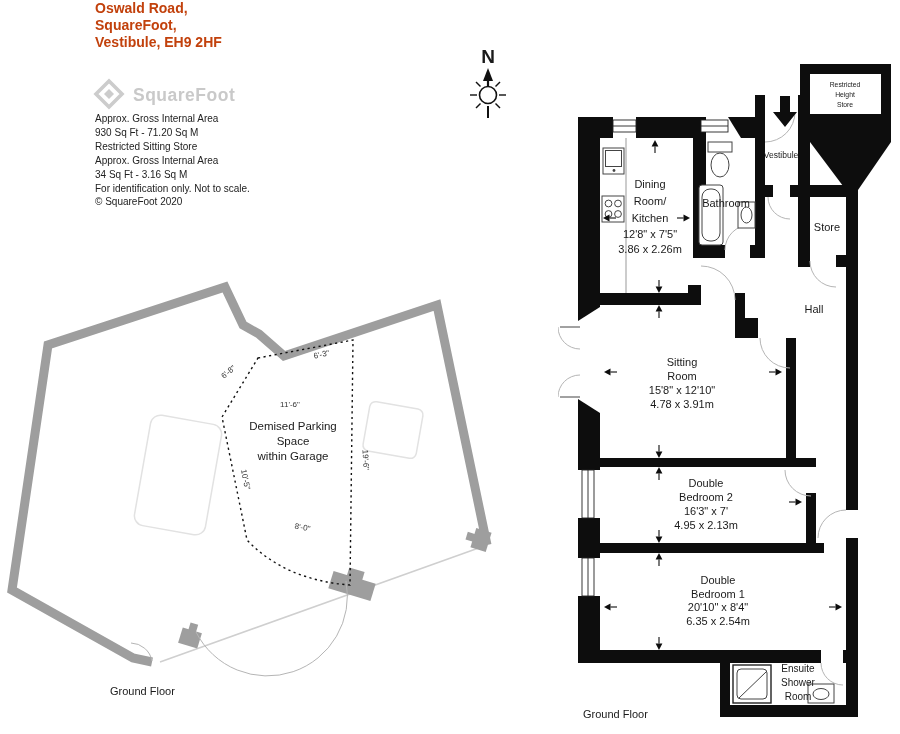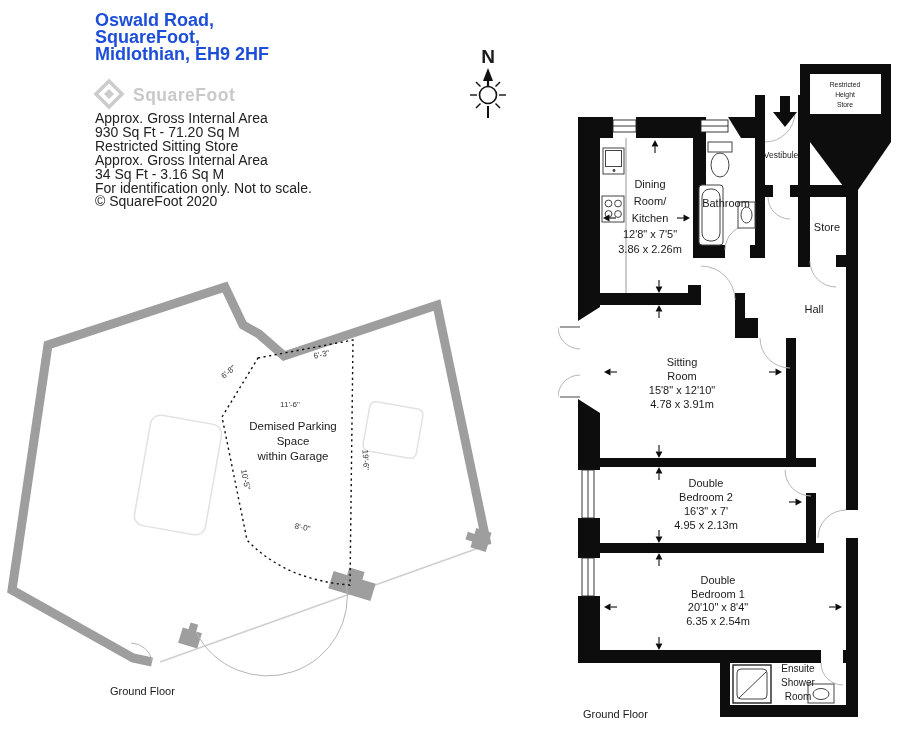--- a/index.html
+++ b/index.html
@@ -1,20 +1,20 @@
 <!DOCTYPE html>
 <html><head>
 <meta charset="utf-8">
 <style>
   html,body{margin:0;padding:0;background:#fff;}
   #page{position:relative;width:900px;height:734px;background:#fff;overflow:hidden;
         font-family:"Liberation Sans",sans-serif;color:#111;}
   .abs{position:absolute;}
-  #address{left:95px;top:12px;font-size:18px;font-weight:bold;line-height:17px;color:#1d4ed8;}
-  #info{left:95px;top:112px;font-size:14px;line-height:13.9px;color:#222;}
+  #address{left:95px;top:0;font-size:14px;font-weight:bold;line-height:17px;color:#c2410c;}
+  #info{left:95px;top:112px;font-size:10px;line-height:13.9px;color:#222;}
   svg text{font-family:"Liberation Sans",sans-serif;fill:#1a1a1a;}
   .rl{font-size:11px;text-anchor:middle;}
   .rs{font-size:8.5px;text-anchor:middle;}
   .rt{font-size:6.8px;text-anchor:middle;}
   .dim{font-size:8px;text-anchor:middle;fill:#333;}
   .gf{font-size:11px;text-anchor:start;}
   .pk{font-size:11.5px;text-anchor:middle;}
   .nlab{font-size:19px;font-weight:bold;text-anchor:middle;}
   .logotext{font-size:17.5px;font-weight:bold;fill:#c9c9c9;letter-spacing:.5px;}
   .wall{fill:#0d0d0d;}
@@ -30,21 +30,21 @@
   .ray{stroke:#111;stroke-width:1.4;fill:none;}
 </style>
 </head>
 <body>
 
 <div id="page">
 
   <div id="address" class="abs">
     <div>Oswald Road,</div>
     <div>SquareFoot,</div>
-    <div>Midlothian, EH9 2HF</div>
+    <div>Vestibule, EH9 2HF</div>
   </div>
 
   <svg class="abs" style="left:93px;top:78px;" width="220" height="32" viewBox="0 0 220 32">
     <g>
       <path d="M16,3 L29,16 L16,29 L3,16 Z" stroke="#cccccc" stroke-width="3.6" fill="none"></path>
       <path d="M16,11 L21,16 L16,21 L11,16 Z" fill="#cccccc"></path>
     </g>
     <text class="logotext" x="40" y="23">SquareFoot</text>
   </svg>
 

